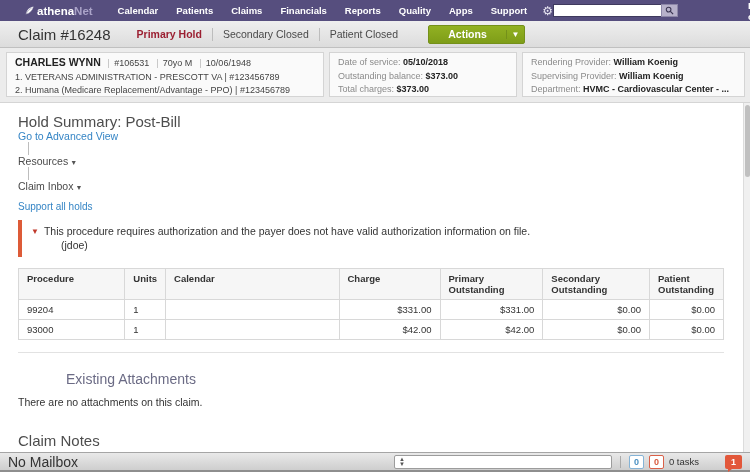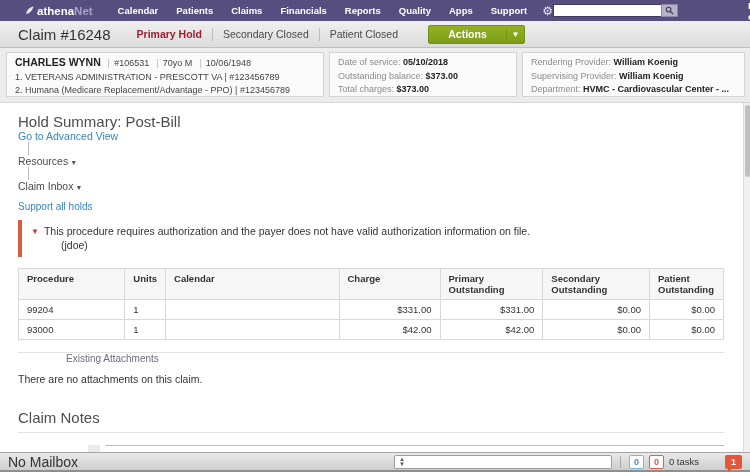--- a/index.html
+++ b/index.html
@@ -88,21 +88,21 @@
   }
   .hold-line { display:flex; font-size:10.5px; color:#333; line-height:13px; }
   .hold-tri { color:#c0392b; font-size:8px; margin-right:5px; cursor:pointer; line-height:13px; }
   .hold-author { font-size:10.5px; color:#333; margin-left:30px; line-height:14px; }
   table.ptable { border-collapse:collapse; width:100%; margin-top:11px; }
   .ptable th, .ptable td { border:1px solid #d8d8d8; font-size:9.5px; padding:4px 8px; }
   .ptable th { background:#f6f6f6; text-align:left; font-weight:bold; color:#333; vertical-align:top; }
   .ptable td { color:#333; height:20px; }
   .num { text-align:right; }
   .hr { border:none; border-top:1px solid #e2e2e2; margin:12px 0 0 0; }
-  .attach-title { font-size:10px; color:#6b6b85; margin-top:0;padding-left:48px; }
+  .attach-title { font-size:14px; color:#6b6b85; margin-top:18px;padding-left:48px; }
   .attach-empty { font-size:10.5px; color:#333; margin-top:9px; }
   .notes-title { font-size:15px; color:#4d4d4d; margin-top:24px; padding-bottom:6px; border-bottom:1px solid #e2e2e2; }
   .filter-row { display:flex; align-items:center; margin-top:12px; }
   .filter-lbl { font-size:9px; color:#666; margin-right:10px; }
   .select {
     width:128px; height:20px; border:1px solid #b5b5b5; border-radius:2px; background:#fff;
     display:flex; align-items:center; padding:0 6px; font-size:10px; color:#333; cursor:pointer;
   }
   .select .sel-val { flex:1; }
   .select .sel-caret { font-size:7px; color:#555; }

